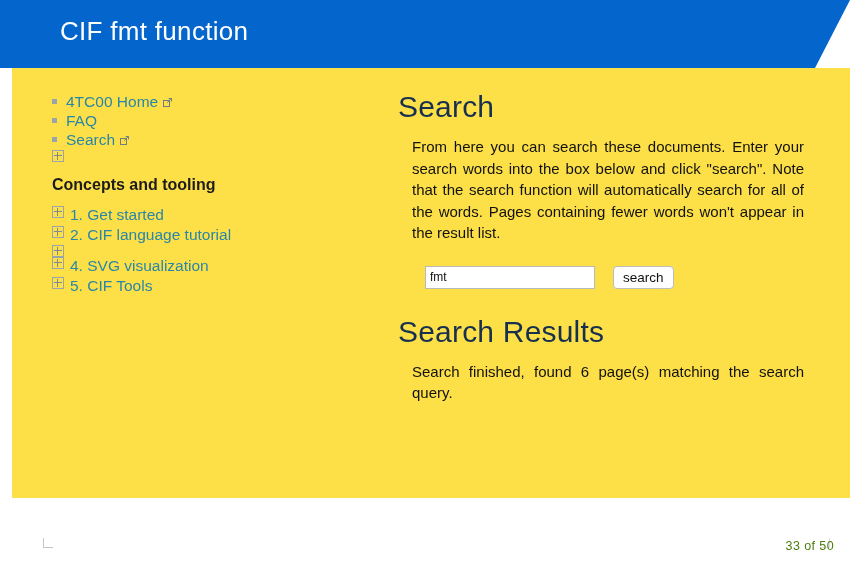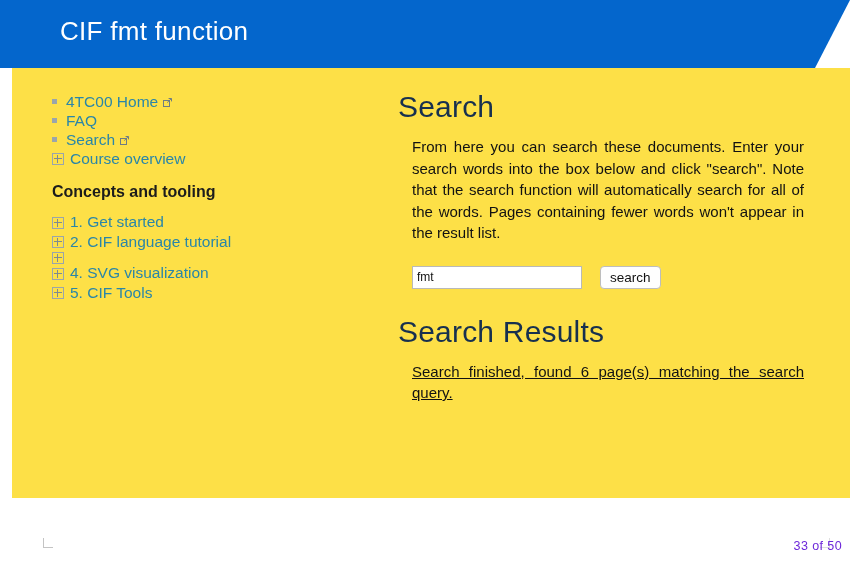--- a/index.html
+++ b/index.html
@@ -118,21 +118,21 @@
     white-space: nowrap;
     font-weight: bold;
   }
   .tree-list {
     list-style: none;
     margin: 0;
     padding: 0;
   }
   .tree-item {
     display: flex;
-    align-items: center;
+    align-items: flex-start;
     font-size: 15.5px;
     line-height: 19.5px;
     color: #2a86a8;
     white-space: nowrap;
   }
 
   
   .content {
     position: absolute;
     left: 386px;
@@ -168,37 +168,37 @@
     width: 160px;
     height: 19px;
     border: 1px solid #b9b9b9;
     background: #ffffff;
     font-family: "Liberation Sans", sans-serif;
     font-size: 12px;
     color: #111111;
     padding: 1px 4px;
     box-sizing: content-box;
     outline: none;
+    margin-left: 13px;
   }
   .search-btn {
     margin-left: 18px;
     height: 23px;
     padding: 0 9px;
     border: 1px solid #bdbdbd;
     border-radius: 4px;
     background: #fefefe;
     font-family: "Liberation Sans", sans-serif;
     font-size: 13.5px;
     color: #111111;
     cursor: pointer;
     line-height: 21px;
   }
   .result-line {
     margin-top: 10px;
-    text-decoration: underline;
   }
 
   
   .crop-mark {
     position: absolute;
     width: 9px;
     height: 9px;
     opacity: 0.38;
   }
   .crop-left {
@@ -210,24 +210,24 @@
   .crop-right {
     left: 808px;
     top: 470px;
     border-right: 1px solid #aaa;
     border-bottom: 1px solid #aaa;
   }
 
   
   .page-num {
     position: absolute;
-    right: 8px;
+    right: 16px;
     bottom: 14px;
     font-size: 12.5px;
-    color: #6d28d9;
+    color: #4d7c0f;
     letter-spacing: 0.4px;
   }
 </style>
 </head>
 <body>
 
 <div class="slide-header"></div>
 <div class="slide-title">CIF fmt function</div>
 
 <div class="shot">
@@ -260,21 +260,20 @@
           <svg width="9" height="9" viewBox="0 0 9 9">
             <rect x="0.5" y="2.5" width="6" height="6" fill="none" stroke="#6f7c82" stroke-width="1"></rect>
             <path d="M4.2 4.6 L8.3 0.6" stroke="#6f7c82" stroke-width="1" fill="none"></path>
             <path d="M5.6 0.5 H8.5 V3.4" stroke="#6f7c82" stroke-width="1" fill="none"></path>
           </svg>
         </span>
       </li>
 
       <li class="nav-item">
         <span class="expander"></span>
-        <span>Course overview</span>
       </li>
     </ul>
 
     <div class="section-plain">Concepts and tooling</div>
 
     <ul class="tree-list">
       <li class="tree-item">
         <span class="expander"></span>
         <span>1. Get started</span>
       </li>

